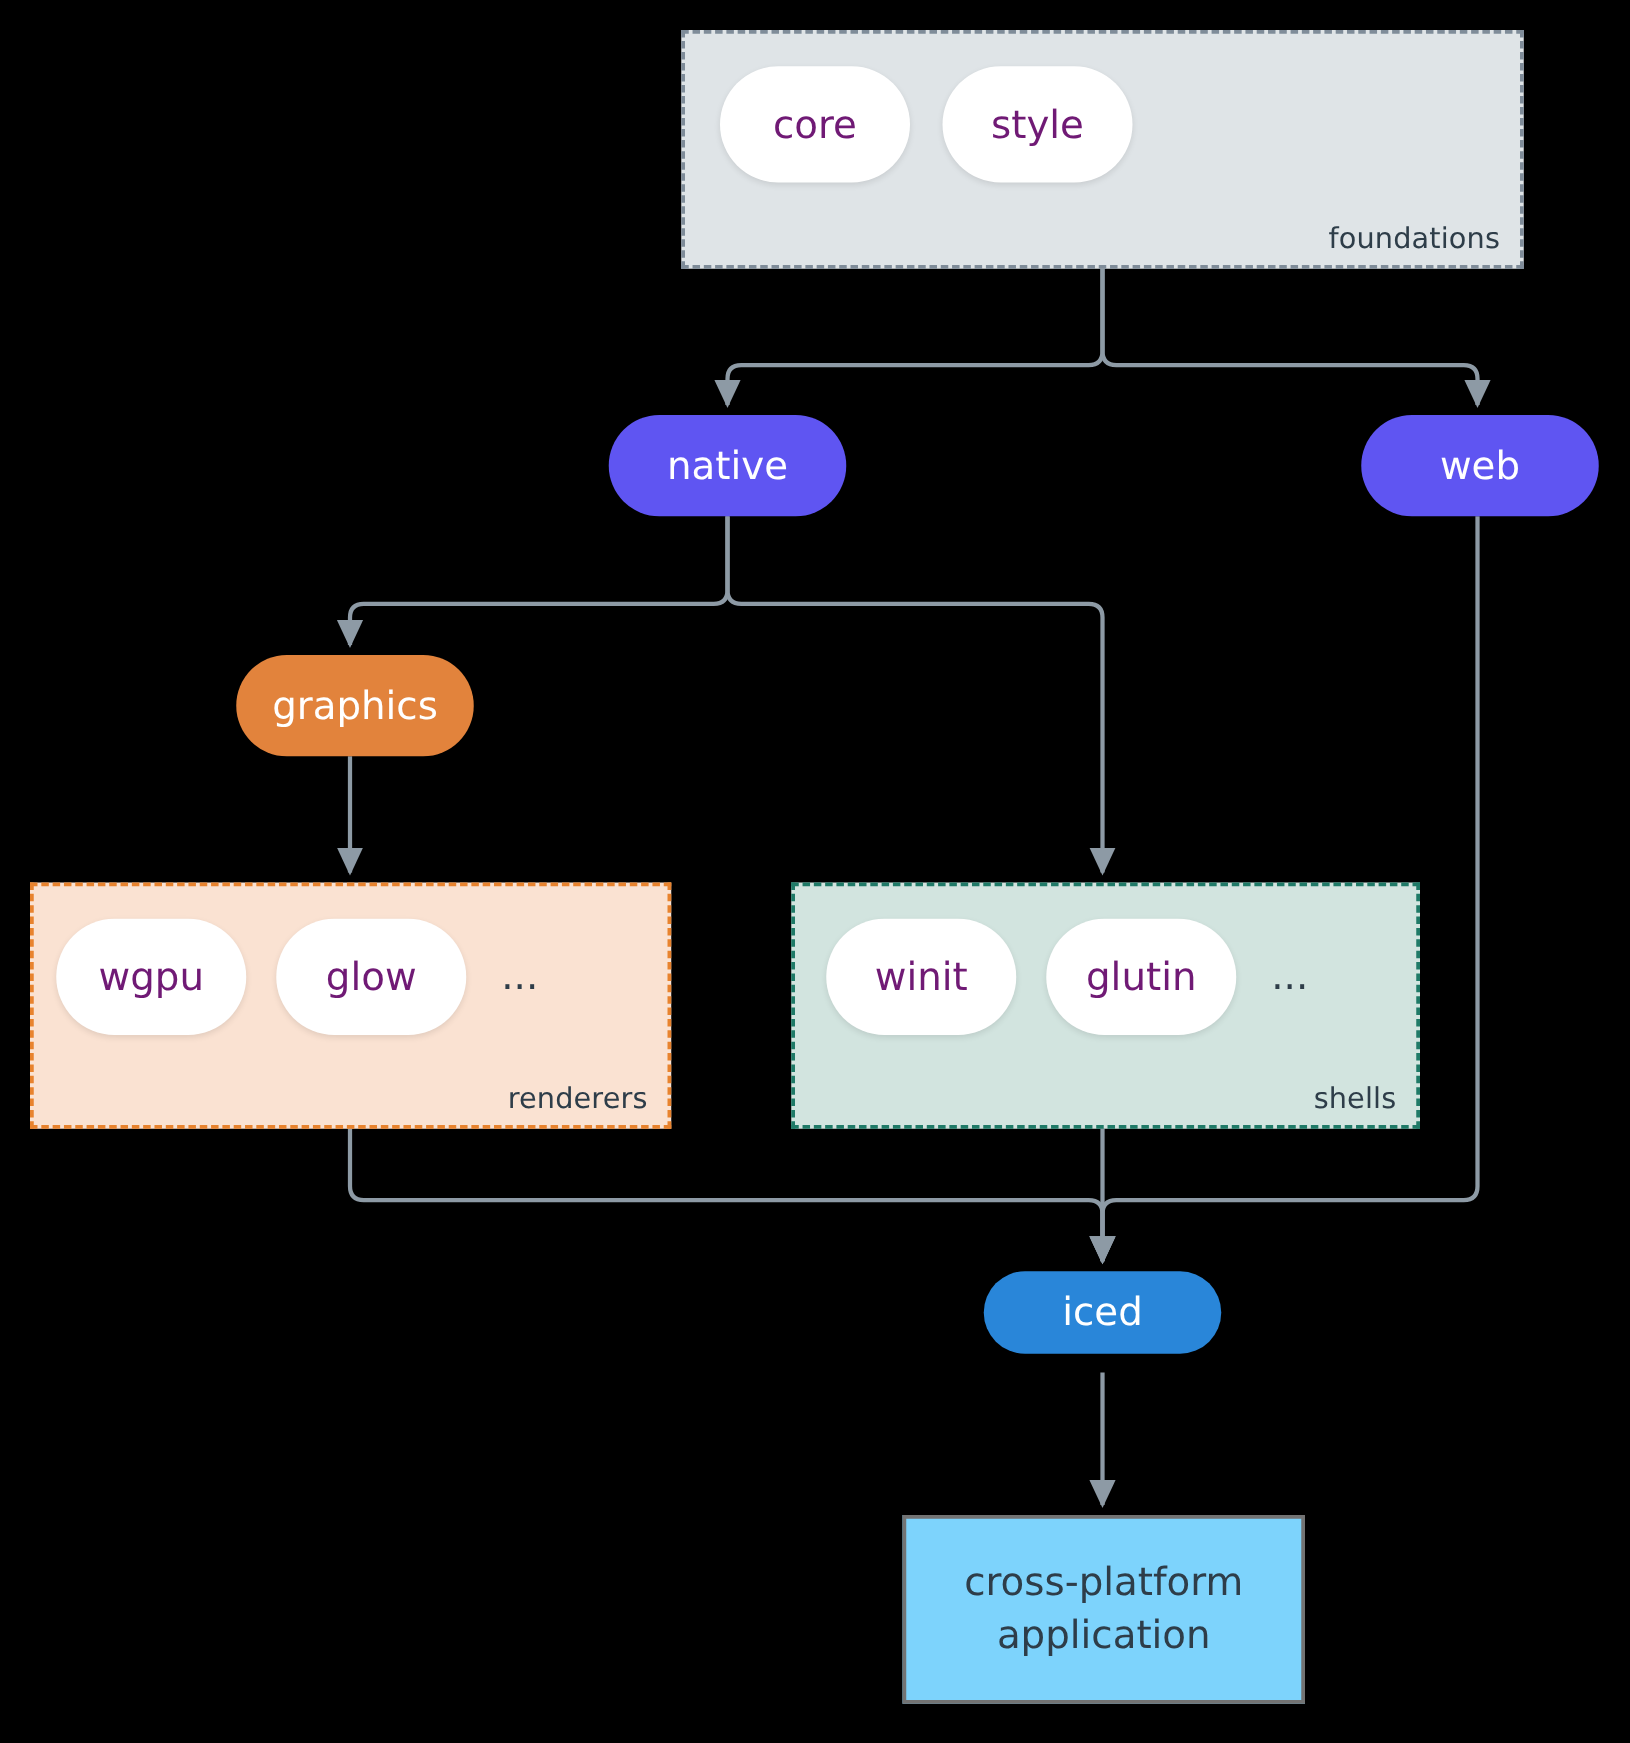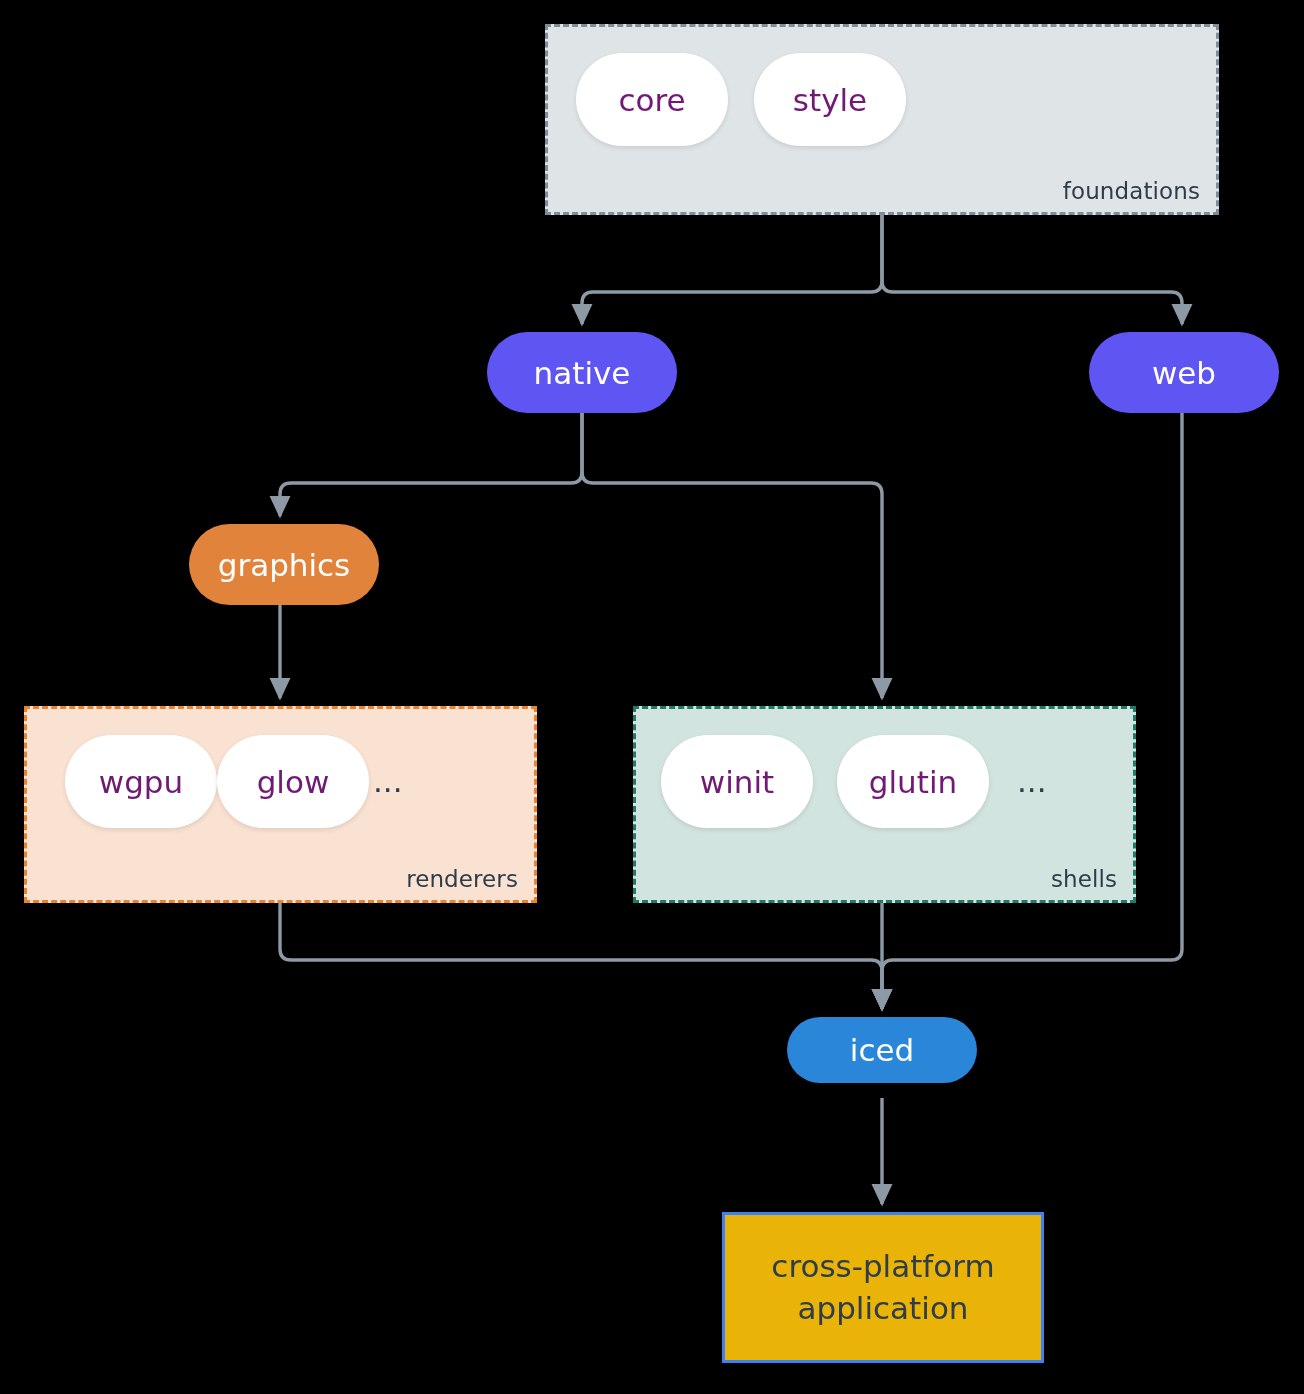--- a/index.html
+++ b/index.html
@@ -67,22 +67,23 @@
 
   #cluster-renderers {
     left: 24px;
     top: 706px;
     width: 513px;
     height: 197px;
     background: #fae2d2;
     border-color: #e8832e;
   }
   #cluster-renderers .cluster-items {
-    left: 38px;
+    left: 18px;
     top: 26px;
+    gap: 24px;
     justify-content: space-between;
   }
 
   #cluster-shells {
     left: 633px;
     top: 706px;
     width: 503px;
     height: 197px;
     background: #d2e4df;
     border-color: #1f7a67;
@@ -161,22 +162,22 @@
   }
 
   
   #node-application {
     position: absolute;
     left: 722px;
     top: 1212px;
     width: 322px;
     height: 151px;
     box-sizing: border-box;
-    background: #eab308;
-    border: 3px solid #3b82f6;
+    background: #7dd3fc;
+    border: 3px solid #737373;
     display: flex;
     flex-direction: column;
     align-items: center;
     justify-content: center;
     color: #2e3d49;
     font-size: 31px;
     line-height: 1.33;
     text-align: center;
   }
 </style>

